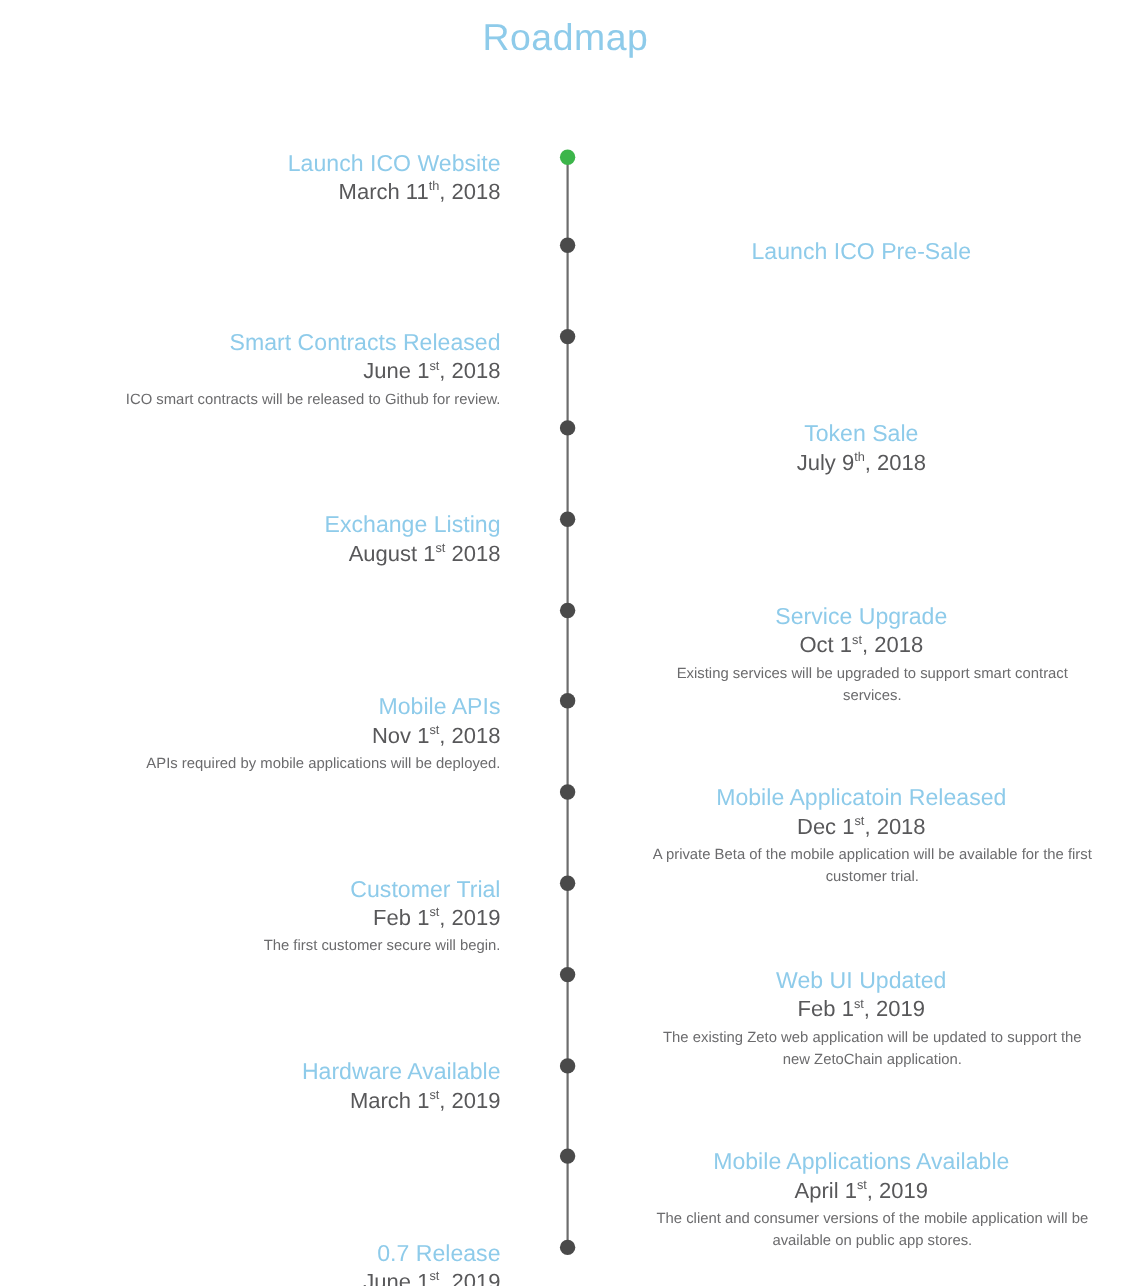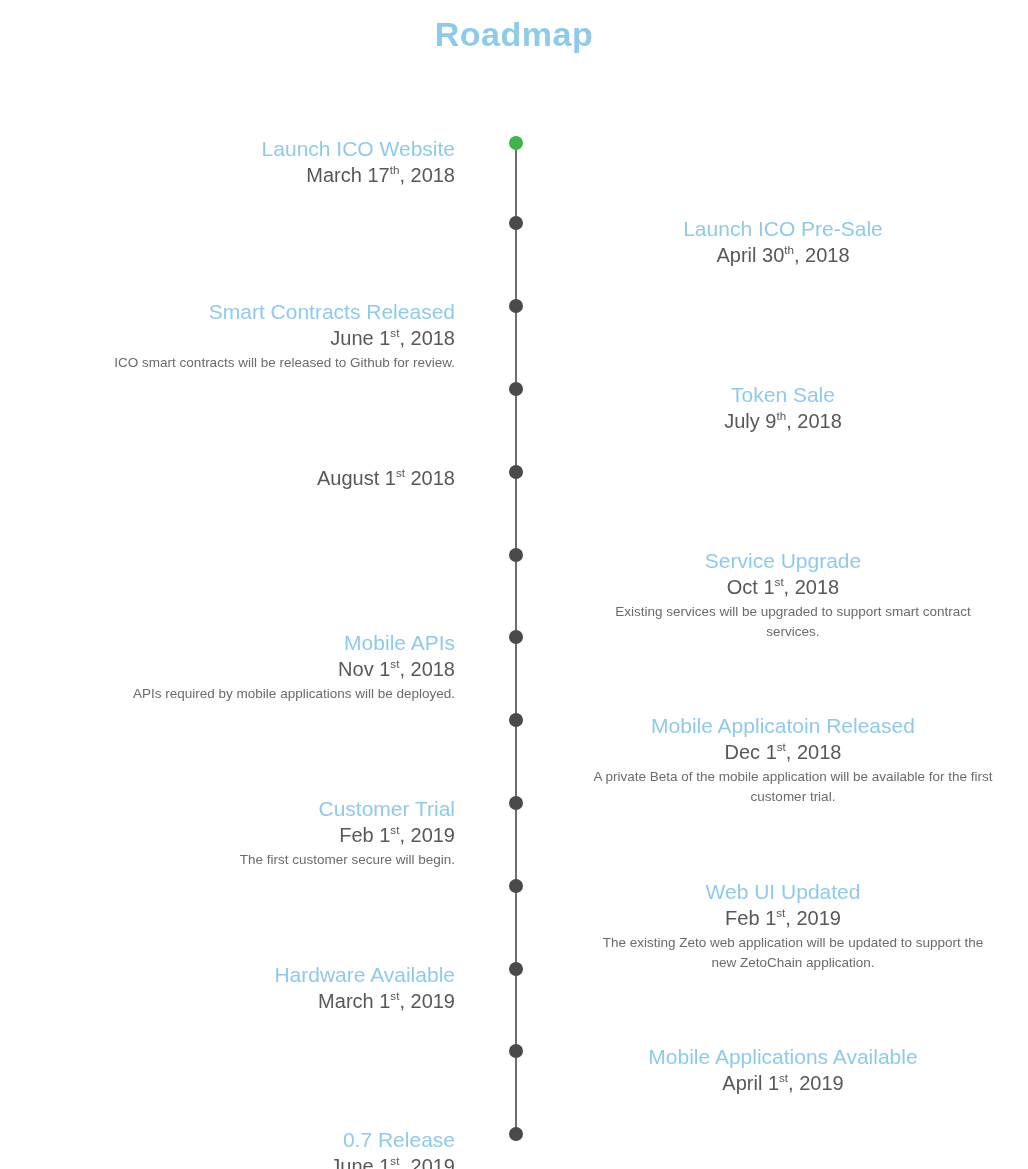--- a/index.html
+++ b/index.html
@@ -11,21 +11,21 @@
     width: 1028px;
     height: 1169px;
     font-family: "Liberation Sans", sans-serif;
     overflow: hidden;
     position: relative;
   }
 
   #page-title {
     text-align: center;
     font-size: 34px;
-    font-weight: 700;
+    font-weight: 400;
     color: #8ecbea;
     letter-spacing: 0.5px;
     margin: 0;
     padding-top: 12px;
     line-height: 44px;
   }
 
   
   #timeline {
     position: relative;
@@ -112,48 +112,48 @@
 
 <h1 id="page-title">Roadmap</h1>
 
 <div id="timeline">
   <div id="timeline-axis" style="top: 87px; height: 991px;"></div>
 
 <div class="milestone" style="top: 80px;">
       <div class="dot start"></div>
       <div class="entry left">
         <div class="ms-title">Launch ICO Website</div>
-        <div class="ms-date"><span>March</span> <span>17</span><sup>th</sup><span>, 2018</span></div>
+        <div class="ms-date"><span>March</span> <span>11</span><sup>th</sup><span>, 2018</span></div>
       </div>
     </div>
     <div class="milestone" style="top: 160px;">
       <div class="dot"></div>
       <div class="entry right">
         <div class="ms-title">Launch ICO Pre-Sale</div>
-        <div class="ms-date"><span>April</span> <span>30</span><sup>th</sup><span>, 2018</span></div>
       </div>
     </div>
     <div class="milestone" style="top: 243px;">
       <div class="dot"></div>
       <div class="entry left">
         <div class="ms-title">Smart Contracts Released</div>
         <div class="ms-date"><span>June</span> <span>1</span><sup>st</sup><span>, 2018</span></div>
         <div class="ms-desc">ICO smart contracts will be released to Github for review.</div>
       </div>
     </div>
     <div class="milestone" style="top: 326px;">
       <div class="dot"></div>
       <div class="entry right">
         <div class="ms-title">Token Sale</div>
         <div class="ms-date"><span>July</span> <span>9</span><sup>th</sup><span>, 2018</span></div>
       </div>
     </div>
     <div class="milestone" style="top: 409px;">
       <div class="dot"></div>
       <div class="entry left">
+        <div class="ms-title">Exchange Listing</div>
         <div class="ms-date"><span>August</span> <span>1</span><sup>st</sup><span> 2018</span></div>
       </div>
     </div>
     <div class="milestone" style="top: 492px;">
       <div class="dot"></div>
       <div class="entry right">
         <div class="ms-title">Service Upgrade</div>
         <div class="ms-date"><span>Oct</span> <span>1</span><sup>st</sup><span>, 2018</span></div>
         <div class="ms-desc">Existing services will be upgraded to support smart contract services.</div>
       </div>
@@ -195,20 +195,21 @@
       <div class="entry left">
         <div class="ms-title">Hardware Available</div>
         <div class="ms-date"><span>March</span> <span>1</span><sup>st</sup><span>, 2019</span></div>
       </div>
     </div>
     <div class="milestone" style="top: 988px;">
       <div class="dot"></div>
       <div class="entry right">
         <div class="ms-title">Mobile Applications Available</div>
         <div class="ms-date"><span>April</span> <span>1</span><sup>st</sup><span>, 2019</span></div>
+        <div class="ms-desc">The client and consumer versions of the mobile application will be available on public app stores.</div>
       </div>
     </div>
     <div class="milestone" style="top: 1071px;">
       <div class="dot"></div>
       <div class="entry left">
         <div class="ms-title">0.7 Release</div>
         <div class="ms-date"><span>June</span> <span>1</span><sup>st</sup><span>, 2019</span></div>
       </div>
     </div>
   </div>

